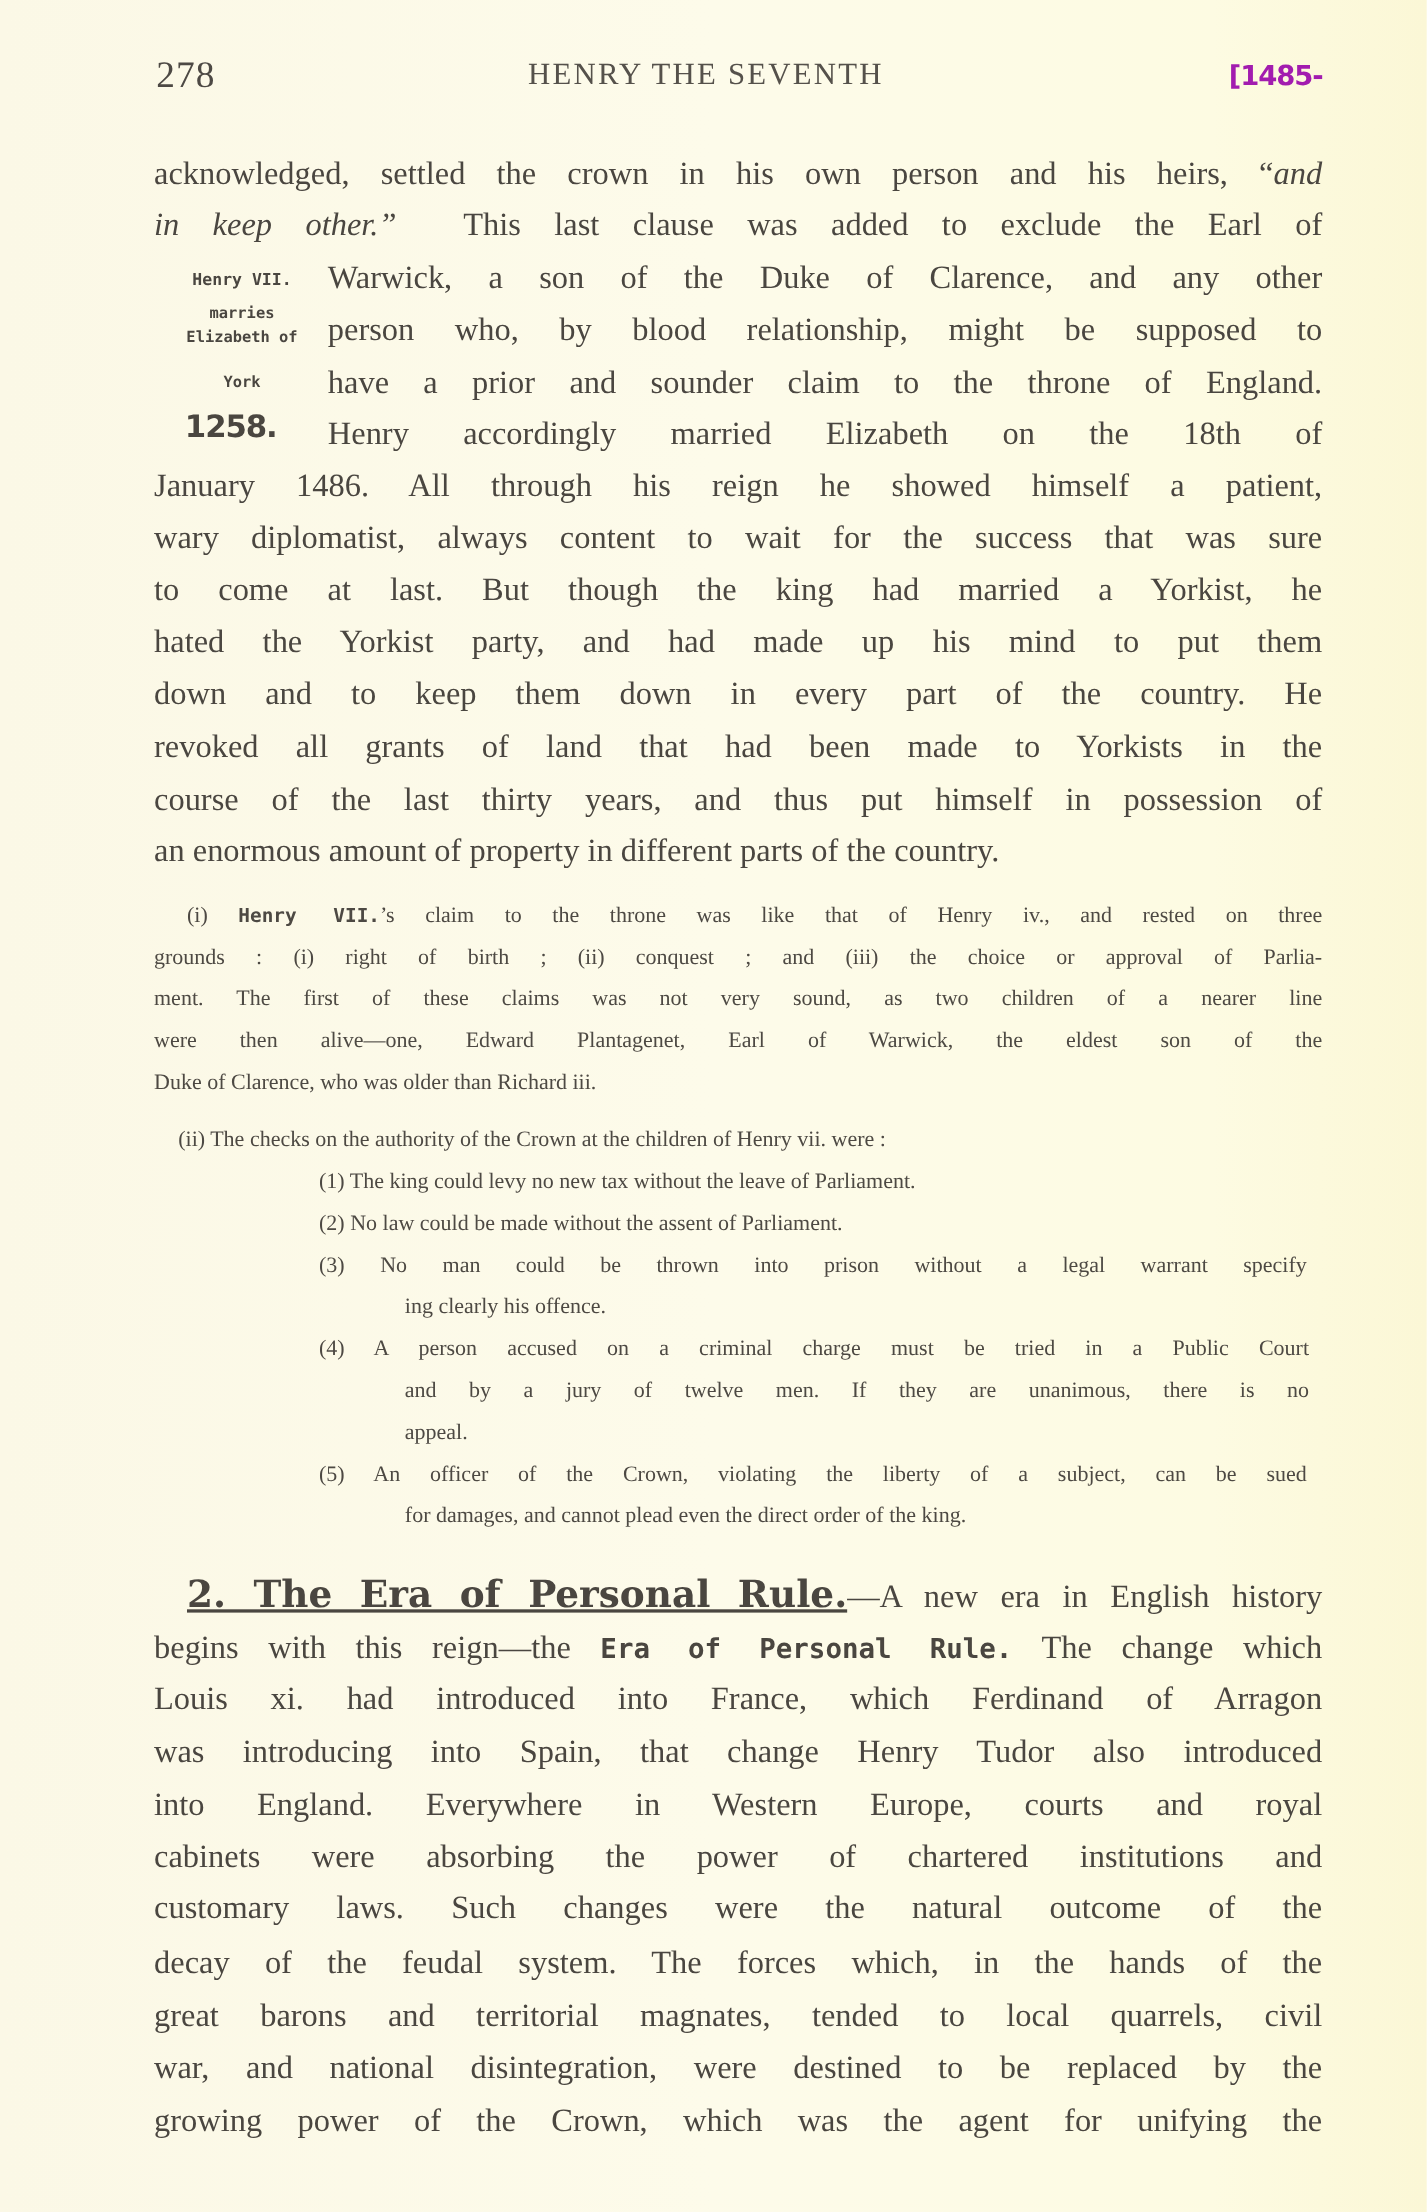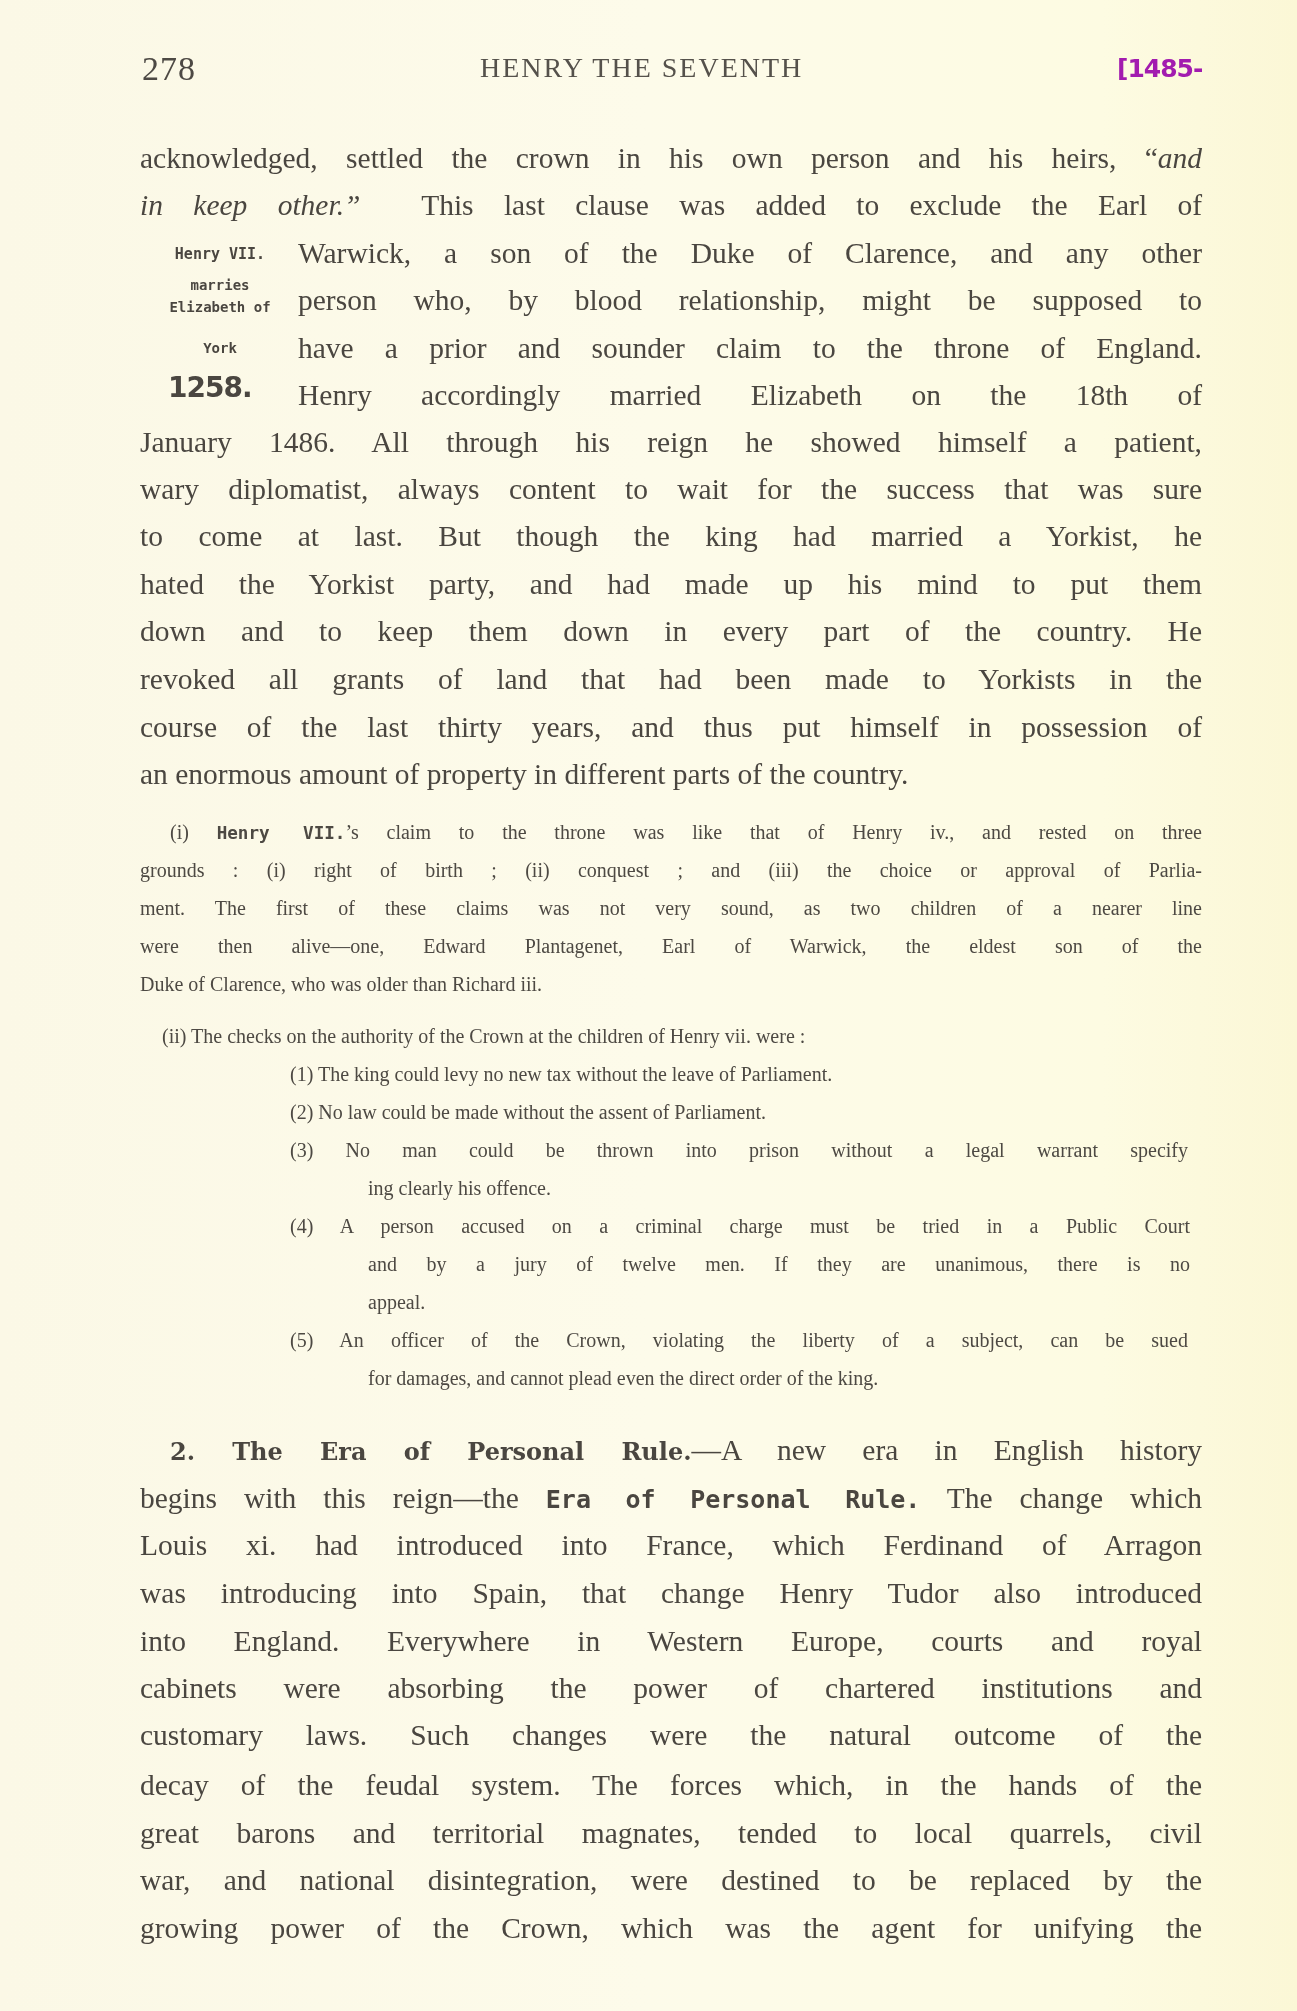--- a/index.html
+++ b/index.html
@@ -79,21 +79,21 @@
 
   <div class="fline" style="left:290px; width:900px; top:1212px;"><span>(4)</span> <span>A person accused on a criminal charge must be tried in a Public Court</span></div>
   <div class="fline" style="left:368px; width:822px; top:1250px;">and by a jury of twelve men.  If they are unanimous, there is no</div>
   <div class="fline last" style="left:368px; top:1288px;">appeal.</div>
 
   <div class="fline" style="left:290px; width:898px; top:1326px;"><span>(5)</span> <span>An officer of the Crown, violating the liberty of a subject, can be sued</span></div>
   <div class="fline last" style="left:368px; top:1364px;">for damages, and cannot plead even the direct order of the king.</div>
 </div>
 
 <div>
-  <div class="bline" style="left:170px; width:1032px; top:1432px;"><span class="heading-bold" style="font-size:24px;">2. The Era of Personal Rule.</span><span>—A new era in English history</span></div>
+  <div class="bline" style="left:170px; width:1032px; top:1432px;"><span class="heading-bold" style="font-size:34px;text-decoration:underline;">2. The Era of Personal Rule.</span><span>—A new era in English history</span></div>
   <div class="bline" style="top:1480px;"><span>begins with this reign—the </span><span class="bold-sans" style="font-size:25px;">Era of Personal Rule.</span><span>  The change which</span></div>
   <div class="bline" style="top:1527px;">Louis xi. had introduced into France, which Ferdinand of Arragon</div>
   <div class="bline" style="top:1575px;">was introducing into Spain, that change Henry Tudor also introduced</div>
   <div class="bline" style="top:1623px;">into England.   Everywhere in Western Europe, courts and royal</div>
   <div class="bline" style="top:1670px;">cabinets were absorbing the power of chartered institutions and</div>
   <div class="bline" style="top:1717px;">customary laws.  Such changes were the natural outcome of the</div>
   <div class="bline" style="top:1767px;">decay of the feudal system.  The forces which, in the hands of the</div>
   <div class="bline" style="top:1815px;">great barons and territorial magnates, tended to local quarrels, civil</div>
   <div class="bline" style="top:1862px;">war, and national disintegration, were destined to be replaced by the</div>
   <div class="bline" style="top:1910px;">growing power of the Crown, which was the agent for unifying the</div>

